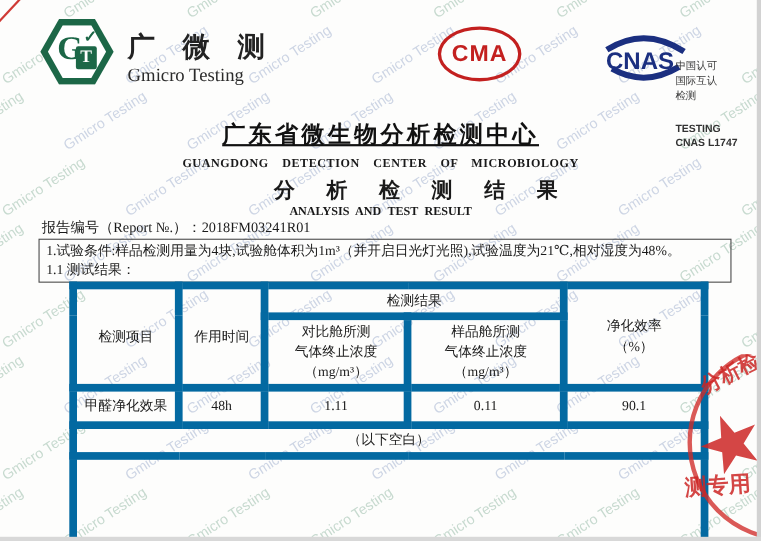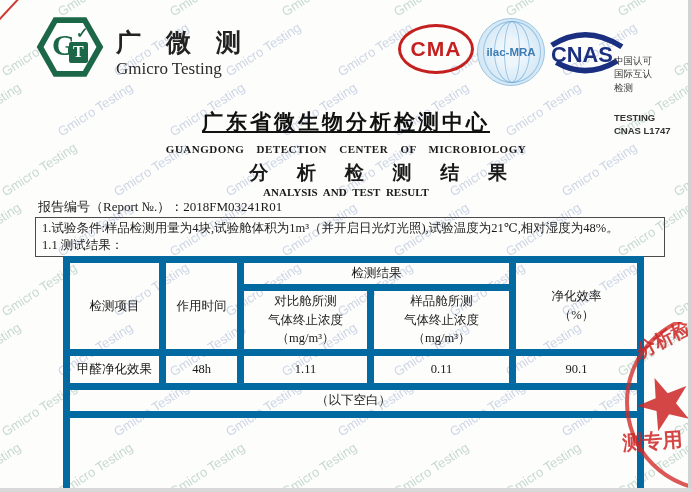--- a/index.html
+++ b/index.html
@@ -151,26 +151,20 @@
         <span class="hex-t">T</span>
       </div>
     </div>
     <div class="brand-cn">广 微 测</div>
     <div class="brand-en">Gmicro Testing</div>
 
     <div class="cma-oval">
       <span>CMA</span>
     </div>
 
-    <div class="ilac">
-      <i class="m1"></i>
-        <i class="m2"></i>
-        <i class="m3"></i>
-      <span class="ilac-label">ilac-MRA</span>
-    </div>
 
     <svg class="cnas" width="78" height="47" viewBox="0 0 100 60">
       <path d="M6 22 Q 50 -6 96 24" stroke="#1b2f80" stroke-width="7" fill="none"></path>
       <path d="M12 44 Q 50 66 90 42" stroke="#1b2f80" stroke-width="7" fill="none"></path>
       <text x="5" y="44" font-size="28" font-weight="bold" fill="#1b2f80" font-family="Liberation Sans, DejaVu Sans, sans-serif">CNAS</text>
     </svg>
 
     <div class="accr">中国认可
 国际互认
 检测</div>

